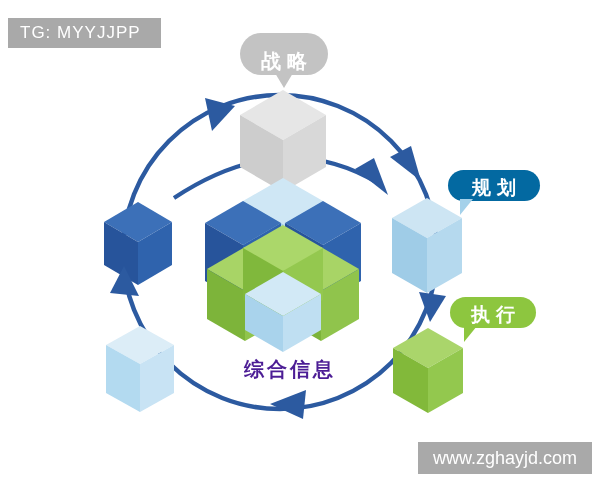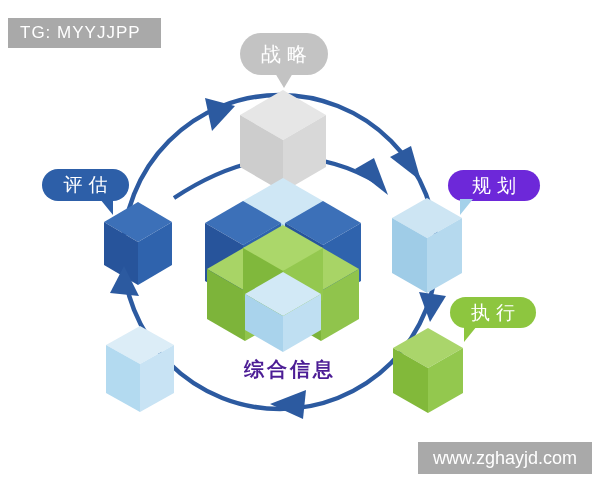--- a/index.html
+++ b/index.html
@@ -8,28 +8,28 @@
     font-family:"Liberation Sans","DejaVu Sans",sans-serif;
   }
   #diagram-svg{position:absolute;left:0;top:0;}
   .watermark{
     position:absolute;background:#a9a9a9;color:#ffffff;
     display:flex;align-items:center;z-index:30;
   }
   #wm-top{left:8px;top:9px;width:141px;height:30px;font-size:17px;padding-left:12px;letter-spacing:1px;margin-top:9px;}
   #wm-bottom{left:418px;top:442px;width:174px;height:32px;font-size:18px;justify-content:center;}
   .bubble{
-    position:absolute;z-index:20;color:#ffffff;font-weight:normal;
-    display:flex;align-items:center;justify-content:center;
+    position:absolute;z-index:20;color:#ffffff;font-weight:bold;
+    display:flex;align-items:flex-end;justify-content:center;
     letter-spacing:6px;text-indent:6px;font-size:19px;
   }
   .bubble .tail{position:absolute;width:0;height:0;top:100%;margin-top:-2px;}
   #bubble-strategy{left:240px;top:33px;width:88px;height:42px;border-radius:21px;background:#c3c3c3;font-size:20px;}
   #bubble-strategy .tail{left:50%;margin-left:-9px;border-left:9px solid transparent;border-right:9px solid transparent;border-top:15px solid #c3c3c3;}
-  #bubble-planning{left:448px;top:170px;width:92px;height:31px;border-radius:16px;background:#6d28d9;}
+  #bubble-planning{left:448px;top:170px;width:92px;height:31px;border-radius:16px;background:#0369a1;}
   #bubble-planning .tail{left:12px;border-right:13px solid transparent;border-top:16px solid #a4d1ea;}
   #bubble-execution{left:450px;top:297px;width:86px;height:31px;border-radius:16px;background:#8dc63f;}
   #bubble-execution .tail{left:14px;border-right:13px solid transparent;border-top:16px solid #8dc63f;}
   #bubble-supervision{left:42px;top:298px;width:87px;height:31px;border-radius:16px;background:#a4d1ea;}
   #bubble-supervision .tail{right:16px;border-left:13px solid transparent;border-top:16px solid #a4d1ea;}
   #bubble-evaluation{left:42px;top:169px;width:87px;height:32px;border-radius:16px;background:#2d5fa8;}
   #bubble-evaluation .tail{right:16px;border-left:13px solid transparent;border-top:16px solid #2d5fa8;}
   #center-label{
     position:absolute;left:225px;top:356px;width:130px;text-align:center;z-index:20;
     color:#4c1d95;font-size:20px;font-weight:600;letter-spacing:3px;
@@ -120,23 +120,19 @@
     <span class="tail"></span>
   </div>
   <div class="bubble" id="bubble-planning">
     <span>规划</span>
     <span class="tail"></span>
   </div>
   <div class="bubble" id="bubble-execution">
     <span>执行</span>
     <span class="tail"></span>
   </div>
-  <div class="bubble" id="bubble-evaluation">
-    <span>评估</span>
-    <span class="tail"></span>
-  </div>
 
   <div id="center-label">综合信息</div>
 
   <div class="watermark" id="wm-top">TG: MYYJJPP</div>
   <div class="watermark" id="wm-bottom">www.zghayjd.com</div>
 
 </div>
 
 </body></html>

